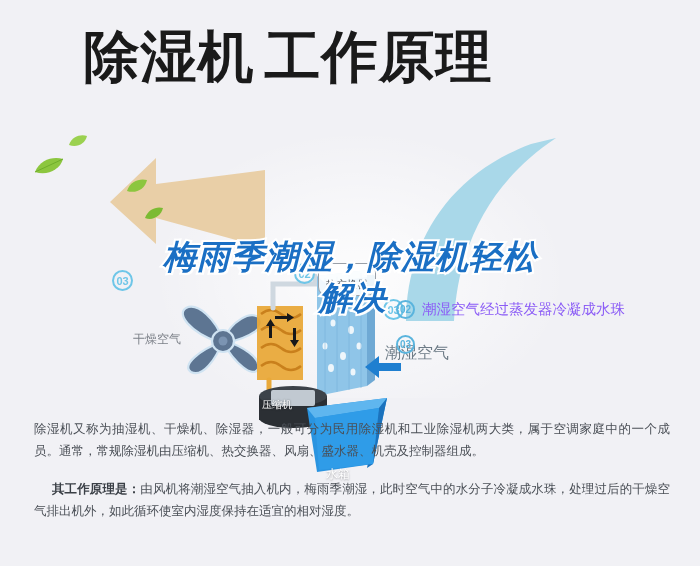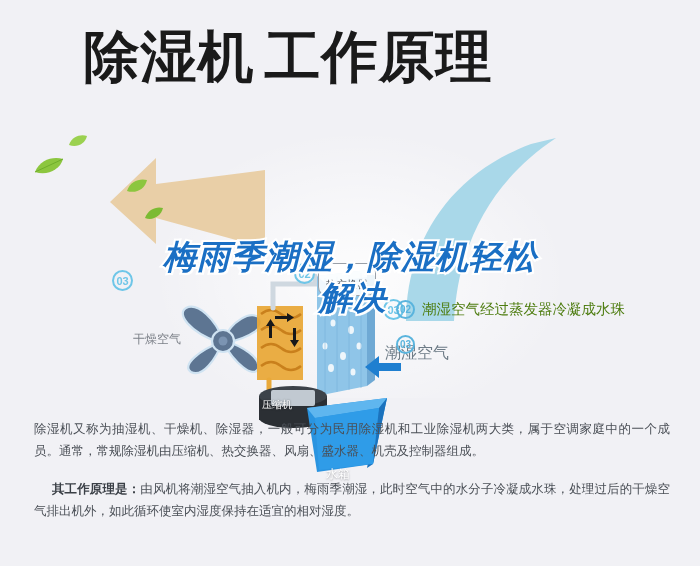--- a/index.html
+++ b/index.html
@@ -130,21 +130,21 @@
     display:flex;align-items:center;margin-bottom:16px;
   }
   .step-badge{
     width:19px;height:19px;flex:0 0 19px;border-radius:50%;
     border:2px solid #5ab4dd;color:#5ab4dd;
     font-size:10px;font-weight:bold;
     display:flex;align-items:center;justify-content:center;
     box-sizing:border-box;margin-right:7px;
   }
   .step-text{
-    font-size:14.5px;color:#4d7c0f;white-space:nowrap;
+    font-size:14.5px;color:#8b5cf6;white-space:nowrap;
     font-family:"Liberation Sans","DejaVu Sans",sans-serif;
   }
 
   
   .copy{
     position:absolute;left:34px;top:418px;width:636px;
   }
   .para{
     font-size:12.5px;
     line-height:22px;

